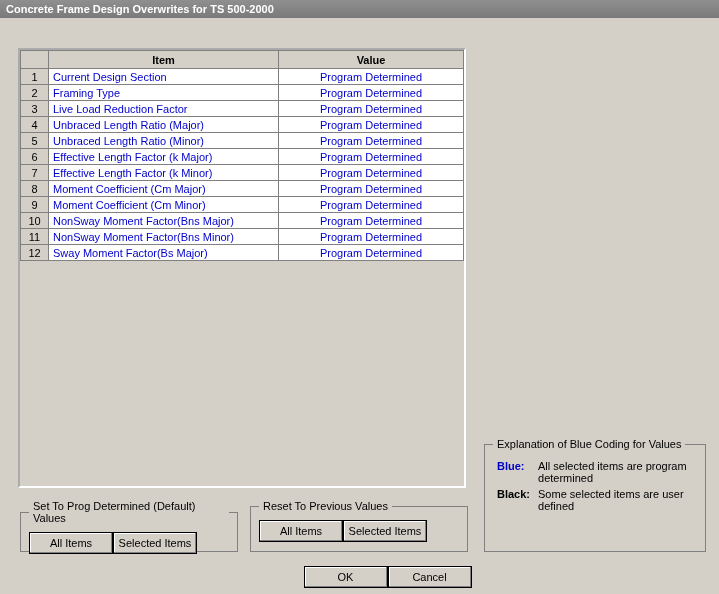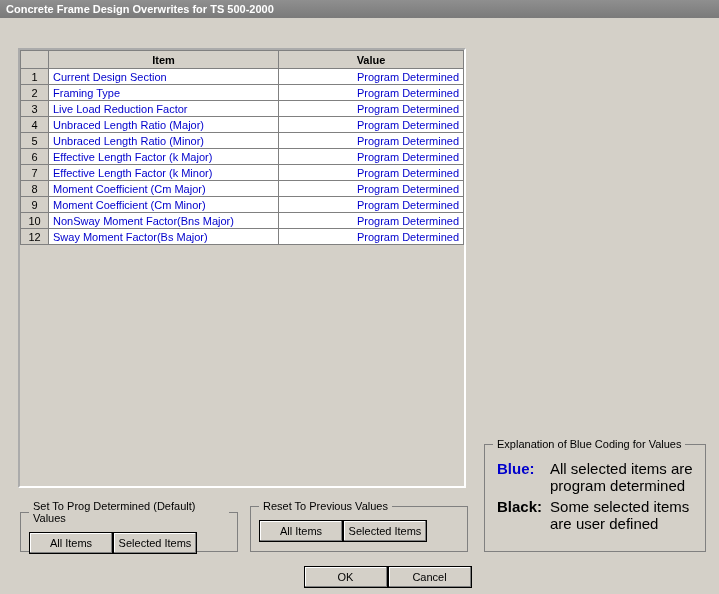--- a/index.html
+++ b/index.html
@@ -60,21 +60,21 @@
   }
   table.grid th.rownum {
     width: 28px;
   }
   table.grid td.item {
     color: #0000cc;
     width:230px;
     margin-top:12px;
   }
   table.grid td.val {
-    text-align: right;
+    text-align: center;
     color: #0000cc;
     margin-left: 28px;
   }
   fieldset {
     border: 1px solid #808080;
     border-radius: 0;
     padding: 8px;
     font-size: 11px;
   }
   fieldset legend {
@@ -109,21 +109,21 @@
     width: 16px; height:16px;
     background:#d4d0c8;
     border:1px solid #808080;
   }
   .fs-color {
     position: absolute;
     left: 482px; top: 420px;
     width: 222px; height: 114px;
   }
   .fs-color table {
-    font-size: 15px;
+    font-size: 11px;
     border-collapse: collapse;
   }
   .fs-color td { vertical-align: top; padding: 2px 4px; }
   .lbl-blue { color:#0000cc; font-weight:bold; }
   .lbl-black { color:#000; font-weight:bold; }
   .lbl-red { color:#cc0000; font-weight:bold; }
   button.win {
     font-family: inherit;
     font-size: 11px;
     background: #d4d0c8;
@@ -211,20 +211,25 @@
             <td class="rownum">9</td>
             <td class="item">Moment Coefficient (Cm Minor)</td>
             <td class="val">Program Determined</td>
           </tr>
           <tr>
             <td class="rownum">10</td>
             <td class="item">NonSway Moment Factor(Bns Major)</td>
             <td class="val">Program Determined</td>
           </tr>
           <tr>
+            <td class="rownum">11</td>
+            <td class="item">NonSway Moment Factor(Bns Minor)</td>
+            <td class="val">Program Determined</td>
+          </tr>
+          <tr>
             <td class="rownum">12</td>
             <td class="item">Sway Moment Factor(Bs Major)</td>
             <td class="val">Program Determined</td>
           </tr>
         </tbody>
     </table>
   </div>
 
 
   <fieldset class="fs-color">

